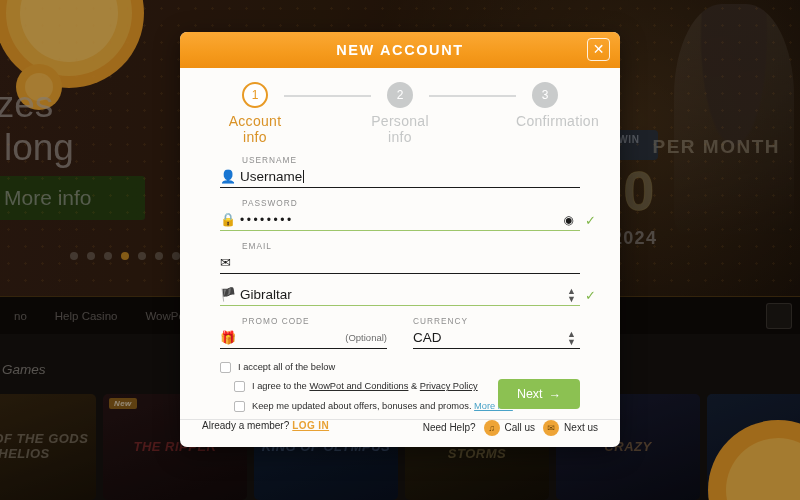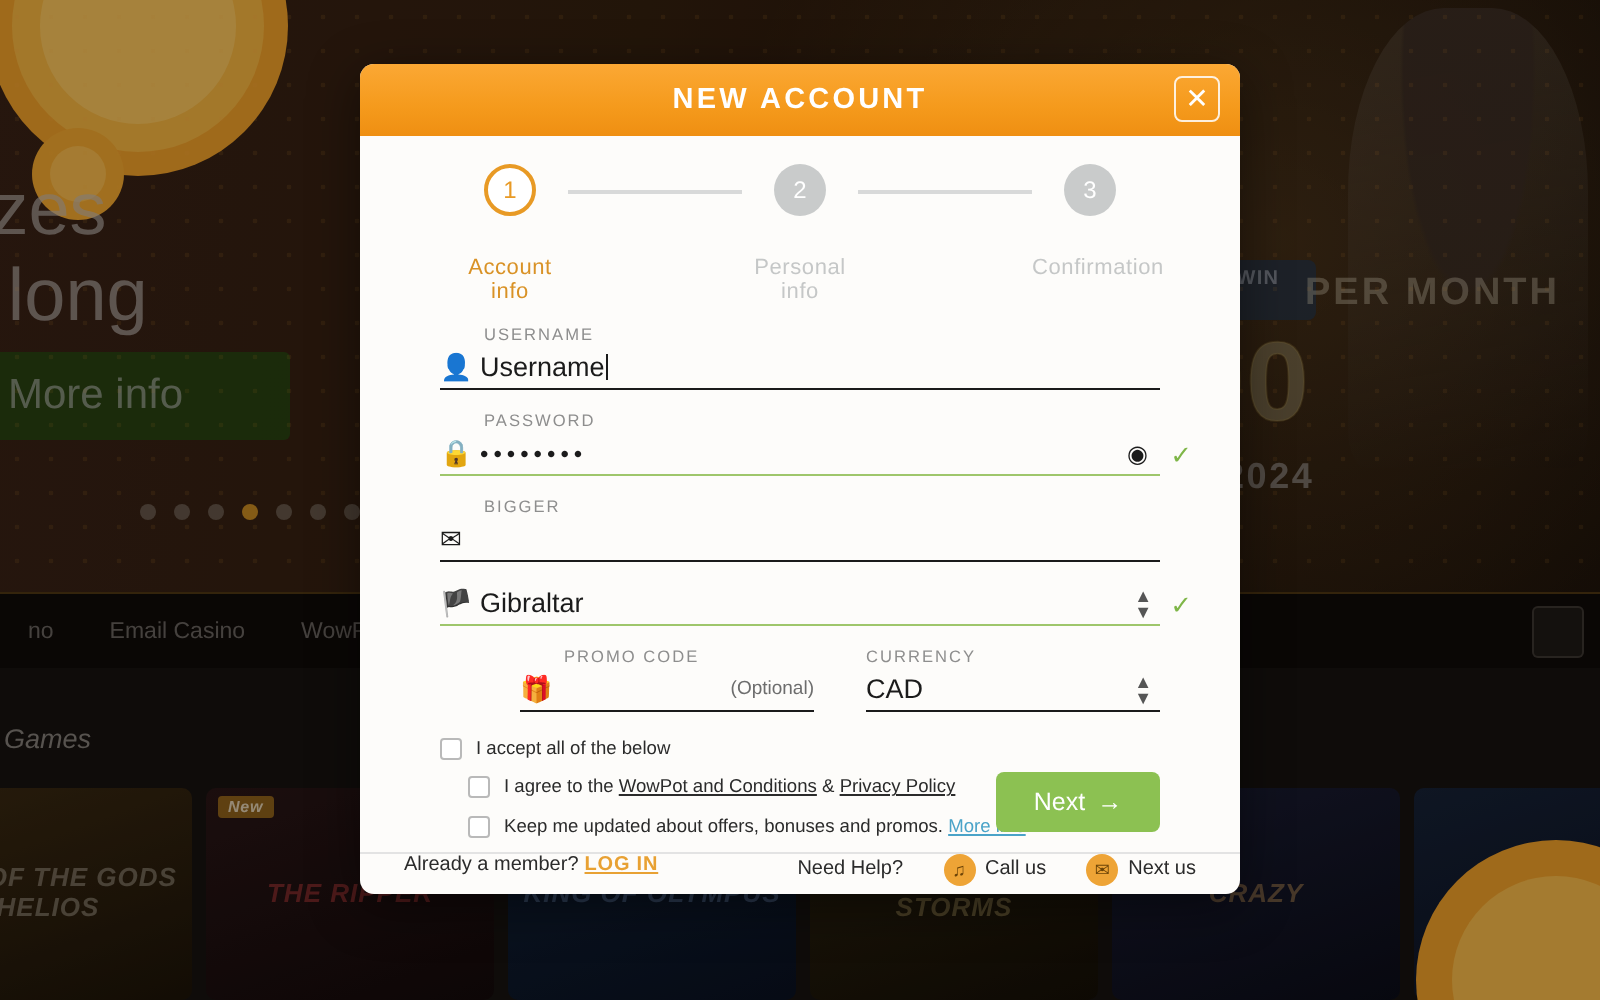--- a/index.html
+++ b/index.html
@@ -145,41 +145,41 @@
   .m-body { flex: 1 1 auto; padding: 14px 40px 0 40px; position: relative; }
 
   .steps { display: flex; align-items: flex-start; padding: 0 6px; }
   .step { width: 58px; flex: 0 0 58px; text-align: center; }
   .step .bub {
     width: 26px; height: 26px; border-radius: 50%; margin: 0 auto;
     font-size: 12px; line-height: 26px; text-align: center;
   }
   .step.active .bub { border: 2px solid #e89a25; color: #e89a25; line-height: 22px; background: #fff; }
   .step .bub.dim { background: #c9cbcb; color: #fff; }
-  .step .lbl { margin-top: 20px; font-size: 11px; letter-spacing: .3px; }
+  .step .lbl { margin-top: 5px; font-size: 14px; letter-spacing: .3px; }
   .step.active .lbl { color: #d99226; }
   .step .lbl.dim { color: #c5c7c7; }
   .connector { flex: 1 1 auto; height: 2px; background: #d8d9d9; margin-top: 13px; }
 
   .field { margin-top: 10px; position: relative; }
   .f-label { font-size: 8.3px; letter-spacing: 1px; color: #8e8e8e; margin-bottom: 1px; padding-left: 22px; }
   .f-row {
     display: flex; align-items: center; height: 22px;
     border-bottom: 1.4px solid #1b1b1b;
   }
   .f-row.valid { border-bottom-color: #9ec66b; }
   .f-icon { width: 20px; flex: 0 0 20px; font-size: 13px; color: #1b1b1b; line-height: 1; }
   .f-val { flex: 1 1 auto; font-size: 13.5px; color: #1b1b1b; }
   .caret { display: inline-block; width: 1px; height: 13px; background: #1b1b1b;
            vertical-align: -2px; margin-left: 1px; }
   .dots-pw { letter-spacing: 2.5px; font-size: 12px; }
   .f-eye { font-size: 12px; color: #1b1b1b; margin-right: 6px; }
   .spin { font-size: 9px; color: #555; line-height: 8px; text-align: center; margin-right: 4px; }
   .optional { font-size: 9.5px; color: #6d6d6d; }
-  .row2 { display: flex; gap: 26px; margin-top: 10px; margin-left: 40px; }
+  .row2 { display: flex; gap: 26px; margin-top: 10px; }
   .row2 > div { flex: 1 1 0; }
   .check-out { position: absolute; right: -16px; bottom: 3px; color: #7fb648; font-size: 13px; }
 
   .terms { margin-top: 12px; }
   .cb-line { display: flex; align-items: flex-start; margin-bottom: 7px; }
   .cb {
     width: 11px; height: 11px; flex: 0 0 11px; border: 1.3px solid #b9b9b9;
     border-radius: 2px; margin-right: 7px; margin-top: 1px; background: #fff; cursor: pointer;
   }
   .cb-line.indent { margin-left: 14px; }
@@ -192,21 +192,21 @@
     width: 82px; height: 30px; background: #8cc152; border-radius: 4px;
     color: #fff; font-size: 12.5px; display: flex; align-items: center;
     justify-content: center; gap: 6px; cursor: pointer;
   }
 
   .m-foot {
     flex: 0 0 36px; height: 36px; border-top: 1px solid #e3e3e3;
     display: flex; align-items: flex-start; padding: 0 22px; font-size: 10px; color: #2b2b2b;
   }
   .m-foot .login { color: #e8a133; font-weight: bold; margin-left: 3px; letter-spacing: .4px; }
-  .foot-right { margin-left: auto; display: flex; align-items: center; gap: 20px; }
+  .foot-right { margin-left: auto; display: flex; align-items: center; gap: 8px; }
   .sup { display: flex; align-items: center; gap: 5px; cursor: pointer; }
   .sup .ic {
     width: 16px; height: 16px; border-radius: 50%; background: #eea436;
     color: #6b4307; font-size: 9px; display: flex; align-items: center; justify-content: center;
   }
 </style>
 </head>
 <body>
 
 <div id="page">
@@ -241,21 +241,21 @@
       <div class="pr-ribbon">LL DAY LONG
 SPIN TO WIN</div>
       <div class="pr-month">PER MONTH</div>
       <div class="pr-big">00,000</div>
       <div class="pr-date">5TH MARCH 2024</div>
     </div>
   </div>
 
   <div class="navbar">
     <a href="#">no</a>
-    <a href="#">Email Casino</a>
+    <a href="#">Help Casino</a>
     <a href="#">WowPot!</a>
     <a href="#">Meg</a>
     <div class="nav-tile"></div>
   </div>
 
   <div class="lower">
     <div class="lower-title">Games</div>
     <div class="tiles">
       <div class="tile t0">
         <span>AGE OF THE GODS HELIOS</span>
@@ -323,21 +323,21 @@
       <div class="f-label">PASSWORD</div>
       <div class="f-row valid">
         <span class="f-icon">🔒</span>
         <span class="f-val dots-pw">••••••••</span>
         <span class="f-eye">◉</span>
       </div>
       <span class="check-out">✓</span>
     </div>
 
     <div class="field">
-      <div class="f-label">BIGGER</div>
+      <div class="f-label">EMAIL</div>
       <div class="f-row">
         <span class="f-icon">✉</span>
         <span class="f-val"></span>
       </div>
     </div>
 
     <div class="field">
       <div class="f-row valid">
         <span class="f-icon">🏴</span>
         <span class="f-val">Gibraltar</span>

